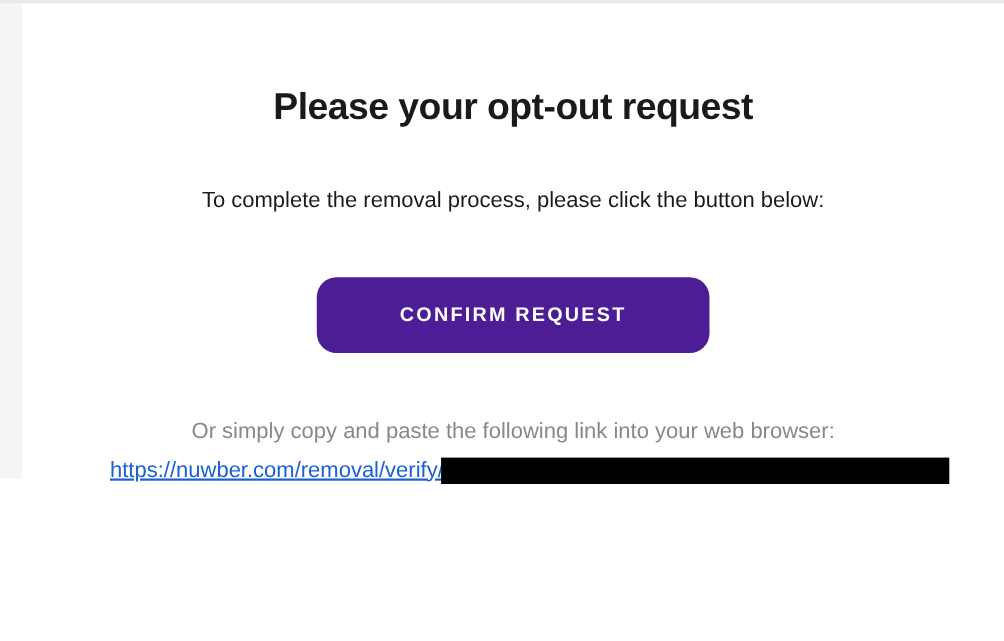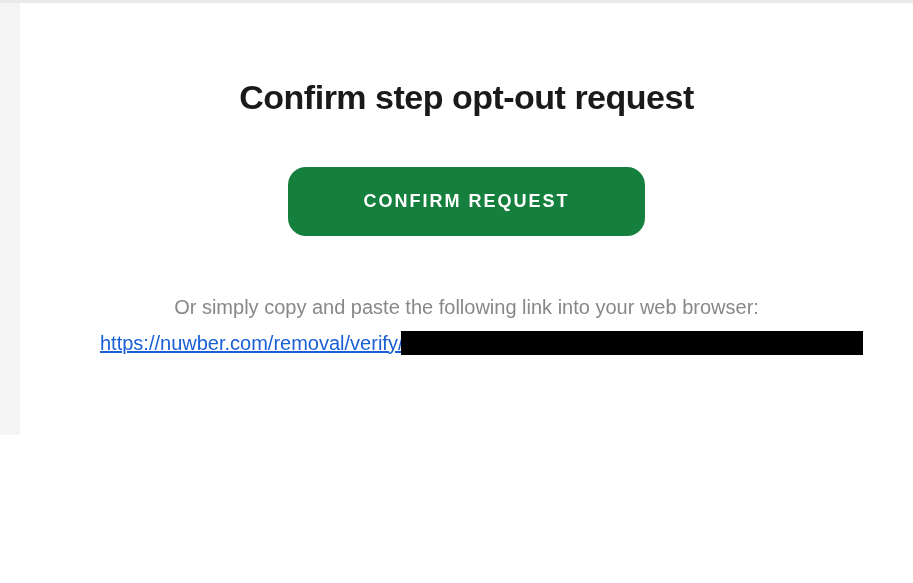--- a/index.html
+++ b/index.html
@@ -52,21 +52,21 @@
       margin-bottom: 28px;
     }
     .instruction-text {
       font-size: 20px;
       color: #1a1a1a;
       line-height: 1.5;
       margin-bottom: 55px;
     }
     .confirm-button {
       display: inline-block;
-      background: #15803d;
+      background: #4c1d95;
       color: #ffffff;
       font-size: 18px;
       font-weight: bold;
       letter-spacing: 2px;
       padding: 24px 75px;
       border: none;
       border-radius: 18px;
       cursor: pointer;
       text-transform: uppercase;
       margin-bottom: 60px;
@@ -96,20 +96,21 @@
       margin-left: -2px;
     }
   </style>
 </head>
 <body>
 
 <div class="left-border"></div>
 <div class="top-border"></div>
 
 <div class="content">
-  <h1 class="heading">Confirm step opt-out request</h1>
+  <h1 class="heading">Please your opt-out request</h1>
+  <p class="instruction-text">To complete the removal process, please click the button below:</p>
   <button class="confirm-button">CONFIRM REQUEST</button>
   <p class="alt-text">Or simply copy and paste the following link into your web browser:</p>
   <div class="link-row">
     <a href="#" class="link-text">https://nuwber.com/removal/verify/</a>
     <span class="redacted"></span>
   </div>
 </div>
 
 </body></html>

